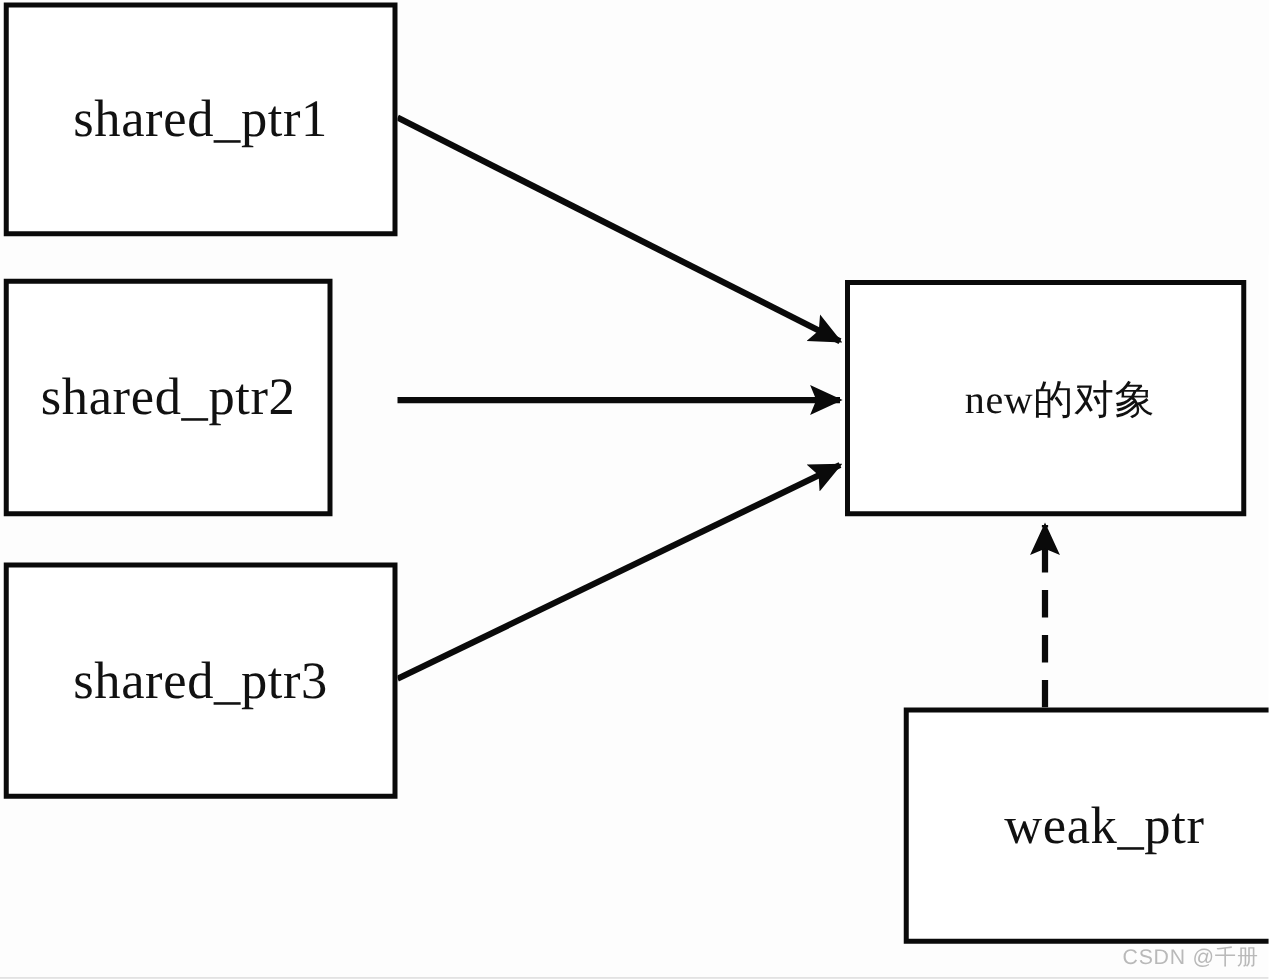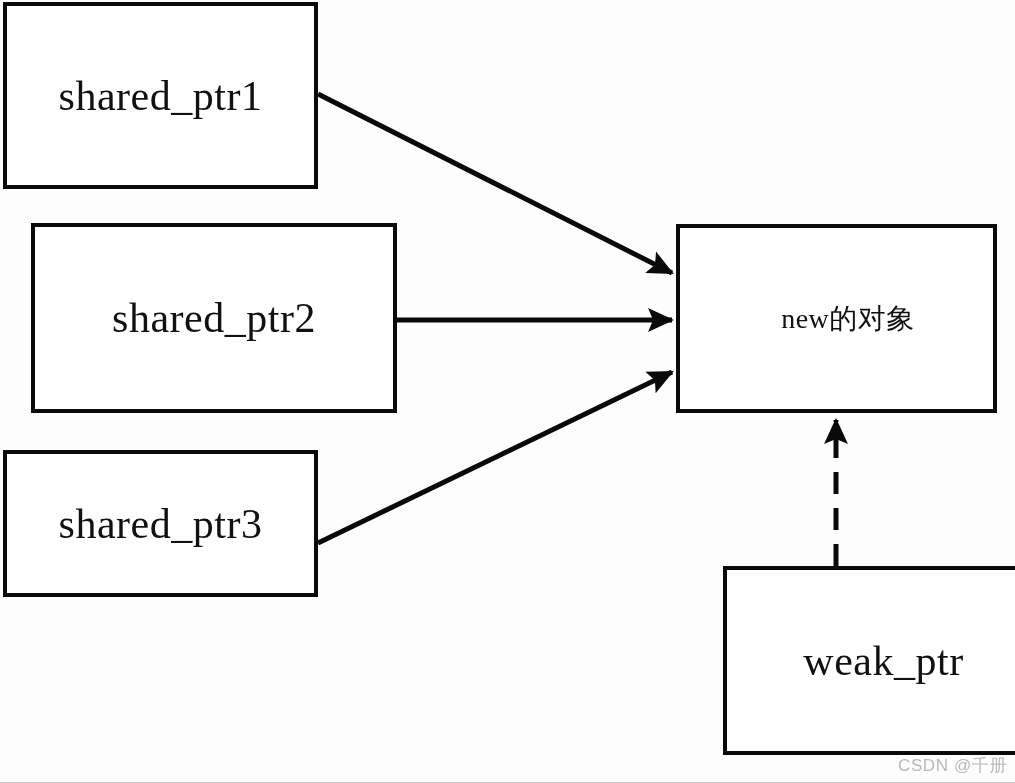--- a/index.html
+++ b/index.html
@@ -26,21 +26,21 @@
   }
   .node-label {
     font-family: "Liberation Serif", "DejaVu Serif", serif;
     font-size: 42px;
     line-height: 1;
     color: #111111;
     white-space: nowrap;
     letter-spacing: 0.5px;
   }
   .node-label.cjk {
-    font-size: 28px;
+    font-size: 32px;
     margin-left: 23px;
   }
   #edge-layer {
     position: absolute;
     left: 0;
     top: 0;
     width: 1015px;
     height: 783px;
     pointer-events: none;
   }
@@ -81,25 +81,25 @@
 
     <line x1="318" y1="543" x2="672" y2="372" stroke="#0a0a0a" stroke-width="5" marker-end="url(#arrowhead)"></line>
 
     <line x1="836" y1="566" x2="836" y2="420" stroke="#0a0a0a" stroke-width="5" stroke-dasharray="22 14" marker-end="url(#arrowhead)"></line>
   </svg>
 
   <div class="node-box" style="left:3px; top:2px; width:315px; height:187px;">
     <span class="node-label">shared_ptr1</span>
   </div>
 
-  <div class="node-box" style="left:3px; top:223px; width:366px; height:190px;margin-left:28px;">
+  <div class="node-box" style="left:3px; top:223px; width:263px; height:190px;">
     <span class="node-label">shared_ptr2</span>
   </div>
 
-  <div class="node-box" style="left:3px; top:450px; width:315px; height:147px;">
+  <div class="node-box" style="left:3px; top:450px; width:315px; height:189px;">
     <span class="node-label">shared_ptr3</span>
   </div>
 
   <div class="node-box" style="left:676px; top:224px; width:321px; height:189px;">
     <span class="node-label cjk">new的对象</span>
   </div>
 
   <div class="node-box" style="left:676px; top:566px; width:321px; height:189px;margin-left:47px;">
     <span class="node-label">weak_ptr</span>
   </div>

